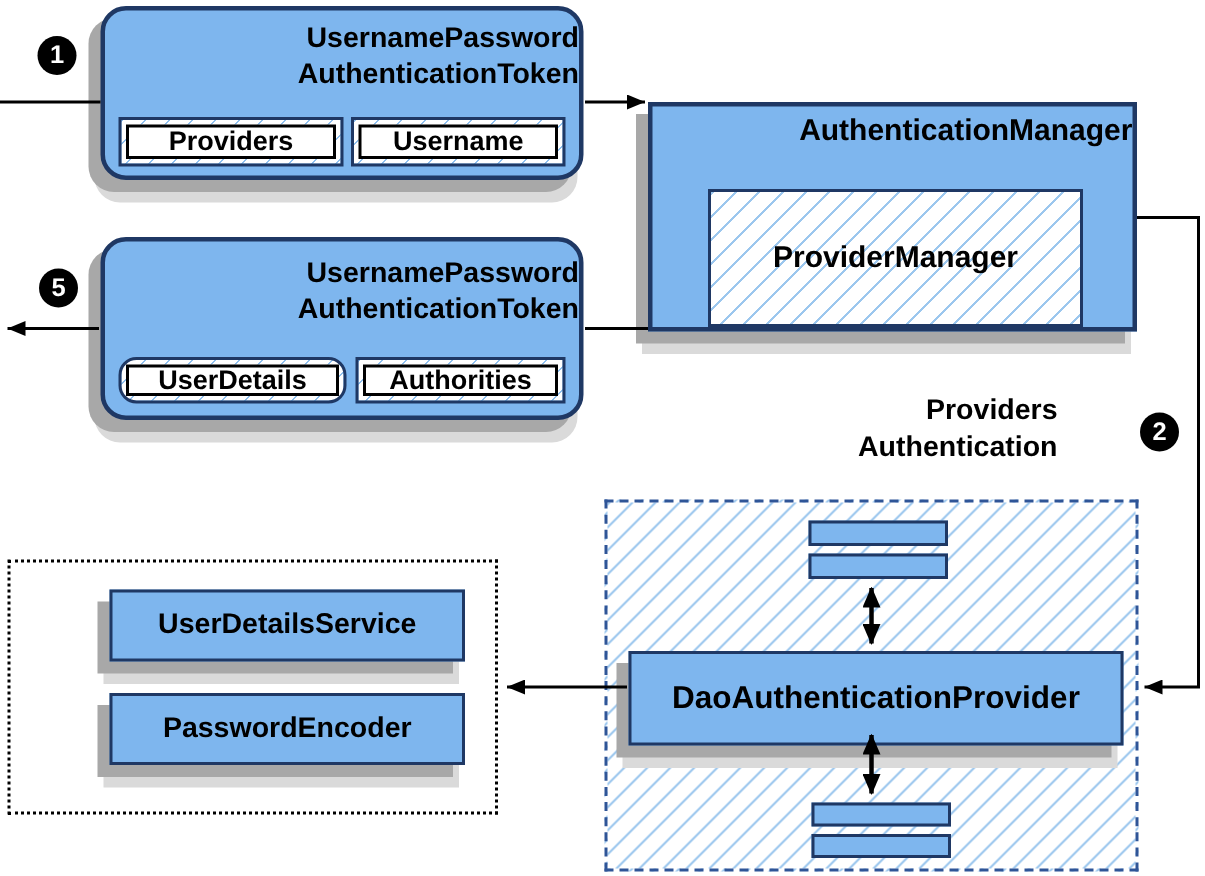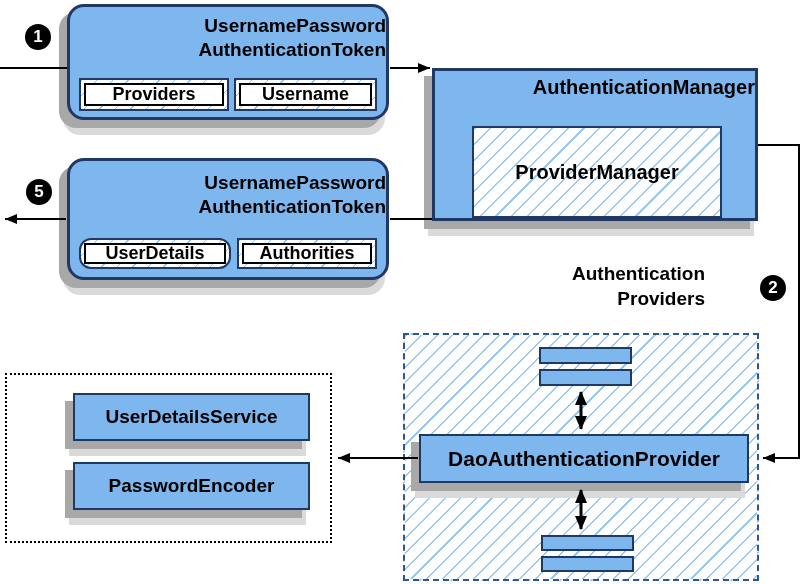--- a/index.html
+++ b/index.html
@@ -128,30 +128,30 @@
     </div>
     <div class="field hatch-light" style="left:9px; top:77px; width:152px; height:31px;border-radius:12px;">
       <div class="field-inner">UserDetails</div>
     </div>
     <div class="field hatch-light" style="left:167px; top:77px; width:140px; height:31px;">
       <div class="field-inner">Authorities</div>
     </div>
   </div>
 
   <div class="abs box-title" style="left:455px; top:261px; width:250px; line-height:25px;">
+    <div>Providers</div>
     <div>Authentication</div>
-    <div>Providers</div>
   </div>
 
   <div class="dashed-container hatch" style="left:403px; top:333px; width:356px; height:248px;"></div>
 
   <div class="bar" style="left:539px; top:347px; width:93px; height:17px;"></div>
   <div class="bar" style="left:539px; top:369px; width:93px; height:17px;"></div>
 
-  <div class="blue-box center-flex" style="left:419px; top:434px; width:330px; height:49px; border-width:2px; font-weight:bold; font-size:21px;">
+  <div class="blue-box center-flex" style="left:419px; top:434px; width:330px; height:63px; border-width:2px; font-weight:bold; font-size:21px;">
     <span>DaoAuthenticationProvider</span>
   </div>
 
   <div class="bar" style="left:541px; top:535px; width:93px; height:16px;"></div>
   <div class="bar" style="left:541px; top:556px; width:93px; height:16px;"></div>
 
   <div class="dotted-container" style="left:5px; top:373px; width:327px; height:170px;"></div>
 
   <div class="blue-box center-flex" style="left:73px; top:393px; width:237px; height:48px; border-width:2px; font-weight:bold; font-size:19px;">
     <span>UserDetailsService</span>

